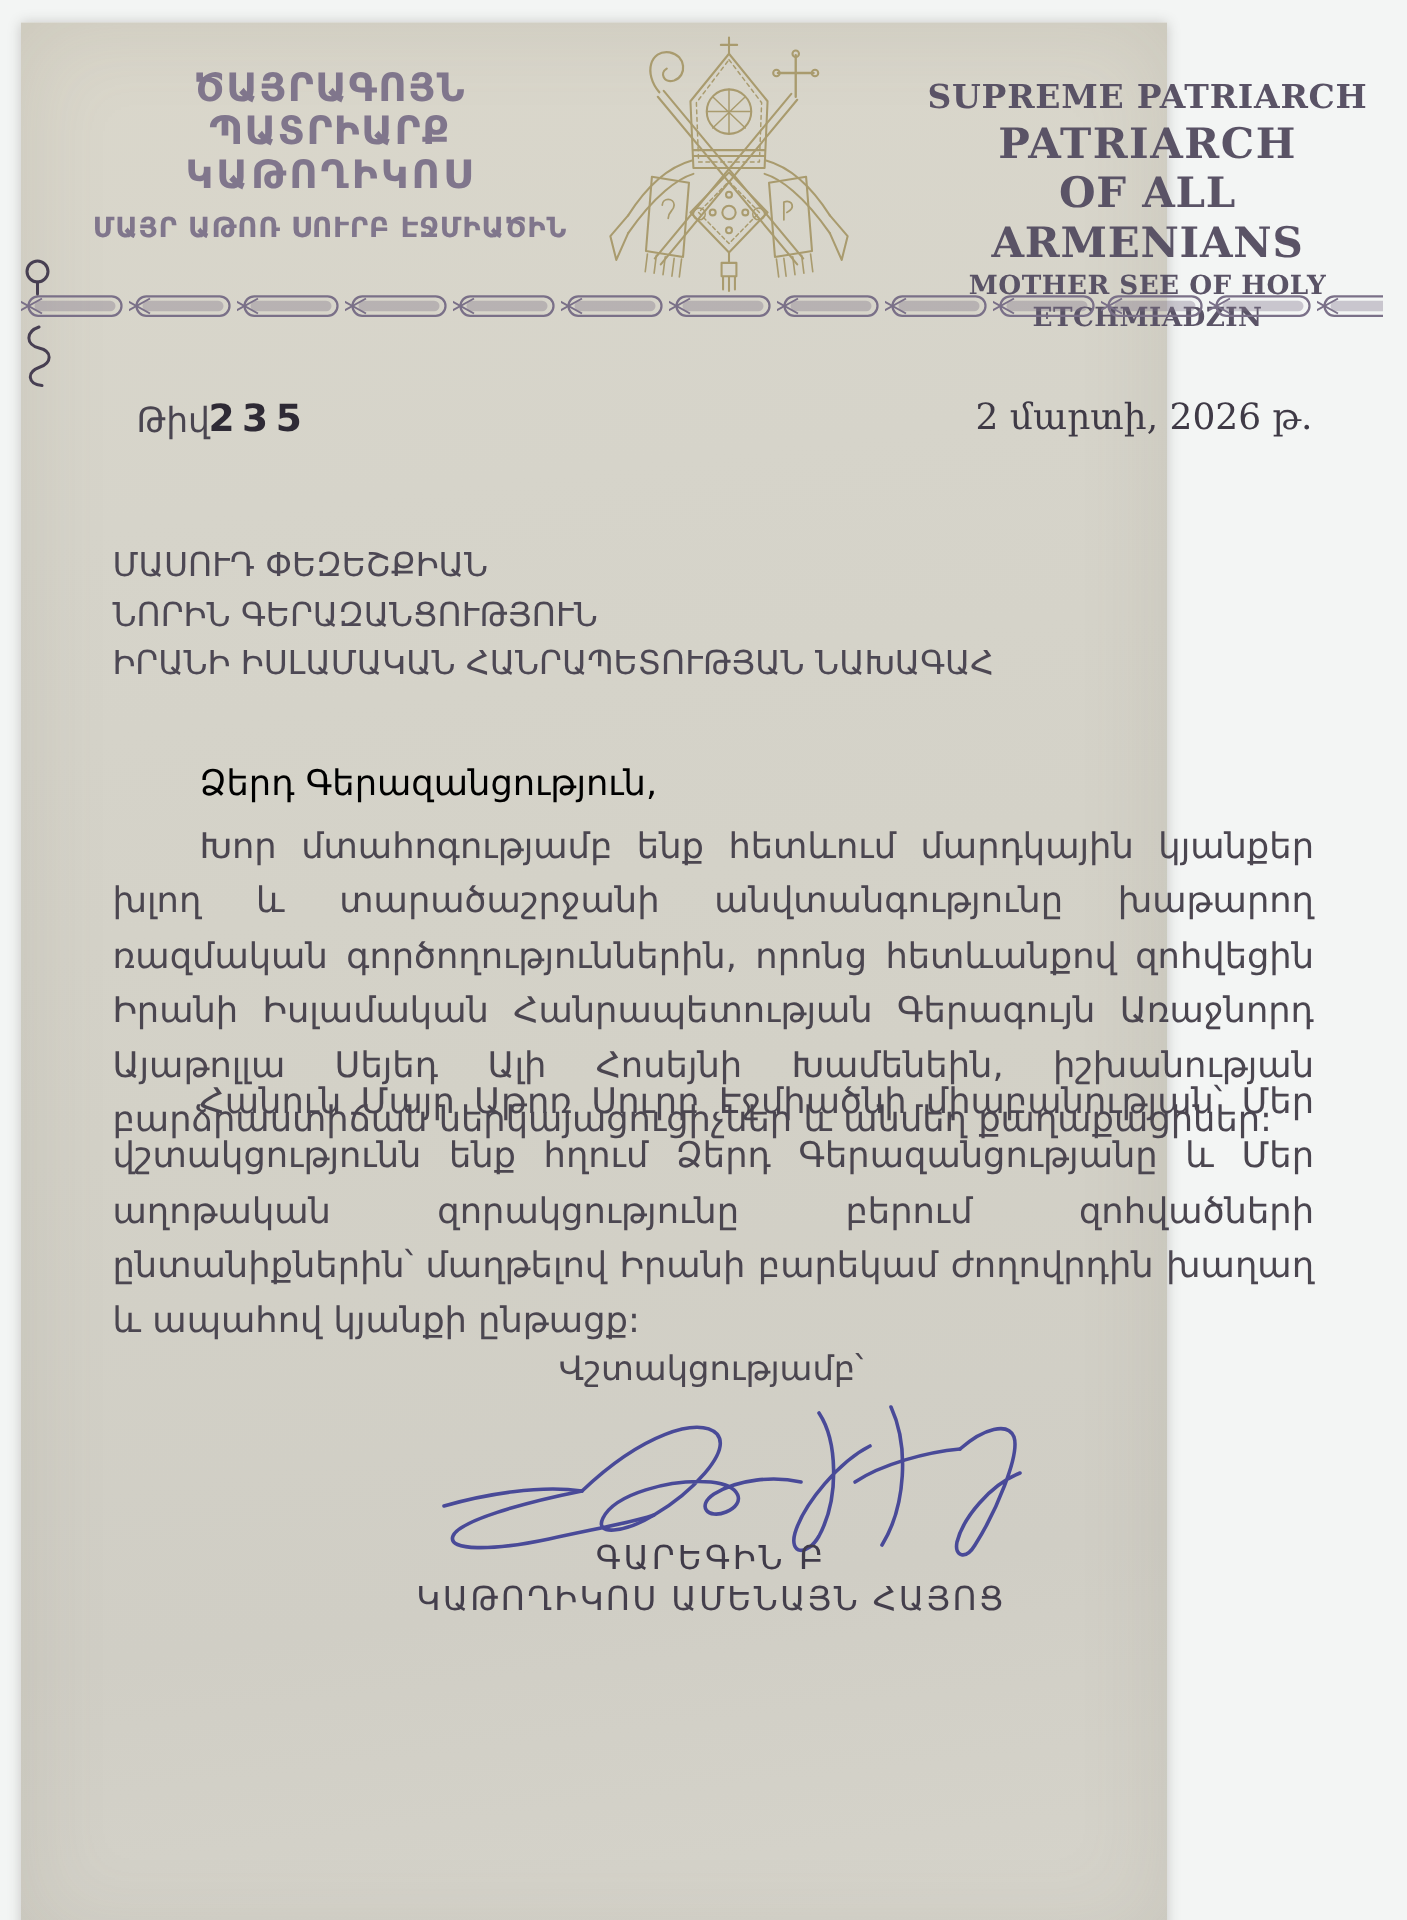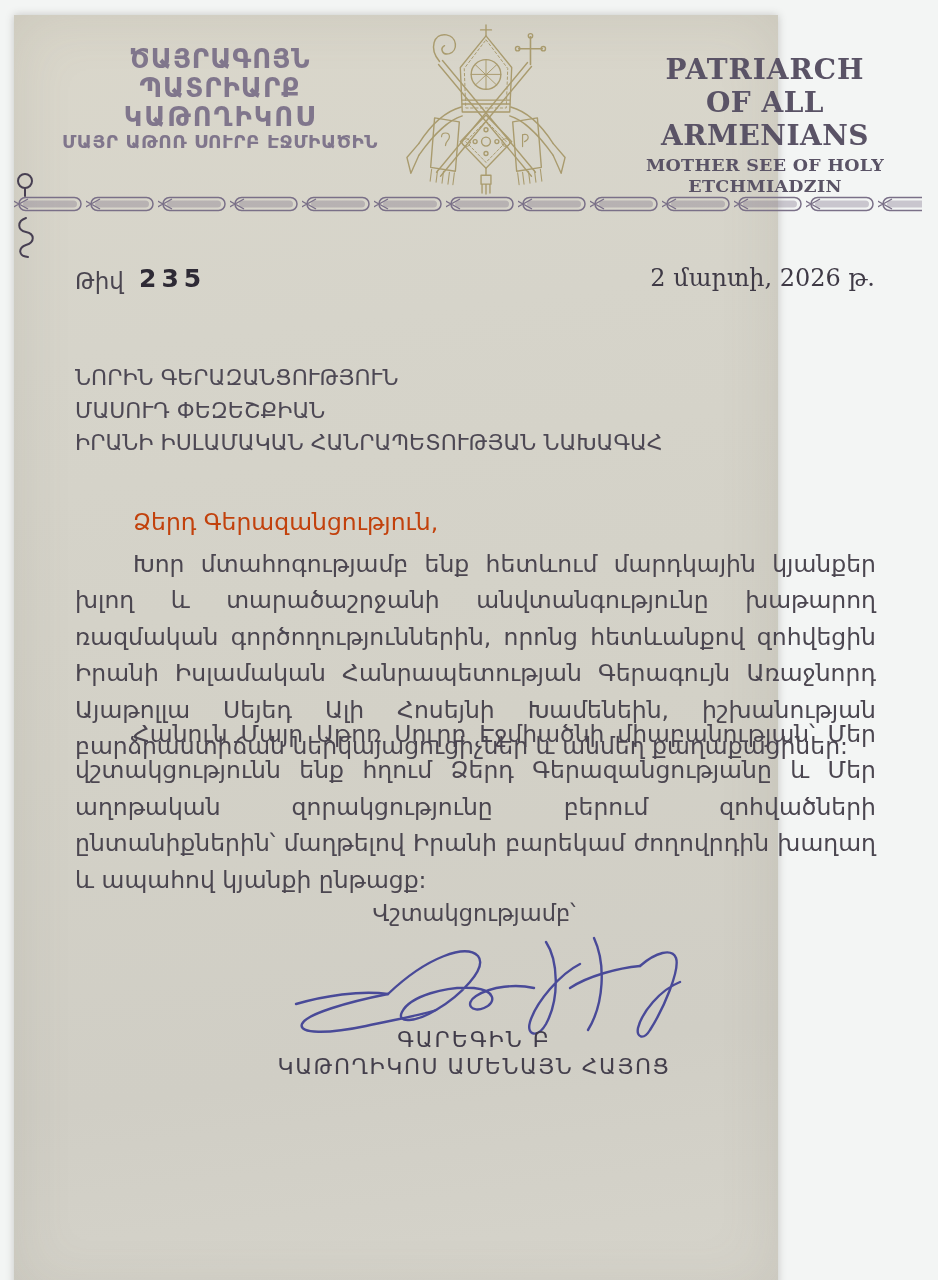--- a/index.html
+++ b/index.html
@@ -16,43 +16,43 @@
     box-shadow:inset 0 0 60px rgba(110,105,90,.14), 0 0 8px rgba(60,55,50,.25);
   }
   
   .lh-arm{
     position:absolute;left:36px;top:30px;width:340px;
     text-align:center;color:#80768c;font-weight:bold;line-height:1.12;
   }
   .lh-arm .l1{font-size:26px;letter-spacing:1px;}
   .lh-arm .l2{font-size:26px;letter-spacing:2px;}
   .lh-arm .l3{font-size:26px;letter-spacing:1px;}
-  .lh-arm .l4{font-size:18.5px;letter-spacing:.5px;margin-top:0;}
+  .lh-arm .l4{font-size:18.5px;letter-spacing:.5px;margin-top:11px;}
   .lh-eng{
     position:absolute;left:584px;top:38px;width:334px;
     text-align:center;color:#5a5366;font-weight:bold;line-height:1.18;
     font-family:"DejaVu Serif","Liberation Serif",serif;
   }
   .lh-eng .e1{font-size:22px;letter-spacing:.5px;}
   .lh-eng .e2{font-size:28px;letter-spacing:1px;}
   .lh-eng .e3{font-size:28px;letter-spacing:.5px;}
   .lh-eng .e4{font-size:17.5px;letter-spacing:.3px;margin-top:3px;}
   .emblem{position:absolute;left:388px;top:8px;width:168px;height:172px;}
   .chain{position:absolute;left:14px;top:192px;width:908px;height:24px;}
   .chain-scroll{position:absolute;left:14px;top:172px;width:30px;height:86px;}
   
   .refline{position:absolute;left:75px;top:264px;width:800px;height:36px;color:#39343f;}
-  .ref-label{position:absolute;left:0;top:4px;font-size:23px;color:#4a4550;}
+  .ref-label{position:absolute;left:16px;top:4px;font-size:23px;color:#4a4550;}
   .ref-num{position:absolute;left:64px;top:0;font-size:25px;font-weight:bold;letter-spacing:5px;color:#2e2a35;text-align:center;}
   .date{position:absolute;right:0;top:0;font-size:24px;color:#3f3a46;font-family:"DejaVu Serif","Liberation Serif",serif;}
   
   .recipient{position:absolute;left:75px;top:362px;width:700px;color:#4d4854;font-size:22px;line-height:32.5px;}
   .recipient .tehran{font-style:italic;padding-left:110px;font-size:21.5px;}
   
-  .salutation{position:absolute;left:75px;top:508px;width:800px;font-size:23.5px;color:#c2410c;text-indent:58px;}
+  .salutation{position:absolute;left:75px;top:508px;width:800px;font-size:23.5px;color:#000000;text-indent:58px;}
   .para{position:absolute;left:75px;width:801px;font-size:23.5px;line-height:36.4px;color:#4b4650;
         text-align:justify;text-align-last:left;text-indent:58px;}
   .para1{top:546px;}
   .para2{top:716px;}
   
   .valediction{position:absolute;left:0;top:900px;width:948px;text-align:center;font-size:22.5px;color:#4b4650;}
   .signature{position:absolute;left:288px;top:930px;width:414px;height:112px;}
   .sig-name{position:absolute;left:0;top:1027px;width:948px;text-align:center;font-size:22px;letter-spacing:2px;color:#403b49;}
   .sig-title{position:absolute;left:0;top:1054px;width:948px;text-align:center;font-size:22px;letter-spacing:1.5px;color:#443f4c;}
 </style>
@@ -109,20 +109,21 @@
         <path d="M136 96 L111 100 L115 150 L140 146 Z"></path>
         <path d="M139 148 l1.5 12 M133 149 l1.5 12 M127 150 l1.5 12 M121 151 l1.5 12 M116 151.5 l1.5 12" stroke-width="1.1"></path>
         <path d="M121 113 v12 M121 113 c6 -2 8 4 2 7" stroke-width="1.2"></path>
 
         <circle cx="104" cy="121" r="4" stroke-width="1"></circle>
         <circle cx="64" cy="121" r="4" stroke-width="1"></circle>
       </g>
     </svg>
 
     <div class="lh-eng">
+      <div class="e1">SUPREME PATRIARCH</div>
       <div class="e2">PATRIARCH</div>
       <div class="e3">OF ALL ARMENIANS</div>
       <div class="e4">MOTHER SEE OF HOLY ETCHMIADZIN</div>
     </div>
   </div>
 
   <svg class="chain" viewBox="0 0 908 24" preserveAspectRatio="none">
     <defs>
       <pattern id="chainlink" patternUnits="userSpaceOnUse" width="72" height="24">
         <rect x="9" y="8.5" width="54" height="7" rx="3.5" fill="rgba(122,112,136,0.35)" stroke="none"></rect>
@@ -140,22 +141,22 @@
     </g>
   </svg>
 
   <div class="refline">
     <span class="ref-label">Թիվ</span>
     <span class="ref-num">235</span>
     <span class="date">2 մարտի, 2026 թ.</span>
   </div>
 
   <div class="recipient">
+    <div>ՄԱՍՈՒԴ ՓԵԶԵՇՔԻԱՆ</div>
     <div>ՆՈՐԻՆ ԳԵՐԱԶԱՆՑՈՒԹՅՈՒՆ</div>
-    <div>ՄԱՍՈՒԴ ՓԵԶԵՇՔԻԱՆ</div>
     <div>ԻՐԱՆԻ ԻՍԼԱՄԱԿԱՆ ՀԱՆՐԱՊԵՏՈՒԹՅԱՆ ՆԱԽԱԳԱՀ</div>
   </div>
 
   <div class="salutation">Ձերդ Գերազանցություն,</div>
   <div class="para para1">Խոր մտահոգությամբ ենք հետևում մարդկային կյանքեր խլող և տարածաշրջանի անվտանգությունը խաթարող ռազմական գործողություններին, որոնց հետևանքով զոհվեցին Իրանի Իսլամական Հանրապետության Գերագույն Առաջնորդ Այաթոլլա Սեյեդ Ալի Հոսեյնի Խամենեին, իշխանության բարձրաստիճան ներկայացուցիչներ և անմեղ քաղաքացիներ:</div>
   <div class="para para2">Հանուն Մայր Աթոռ Սուրբ Էջմիածնի միաբանության՝ Մեր վշտակցությունն ենք հղում Ձերդ Գերազանցությանը և Մեր աղոթական զորակցությունը բերում զոհվածների ընտանիքներին՝ մաղթելով Իրանի բարեկամ ժողովրդին խաղաղ և ապահով կյանքի ընթացք:</div>
 
   <div class="valediction">Վշտակցությամբ՝</div>
 
   <svg class="signature" viewBox="0 0 414 112">

